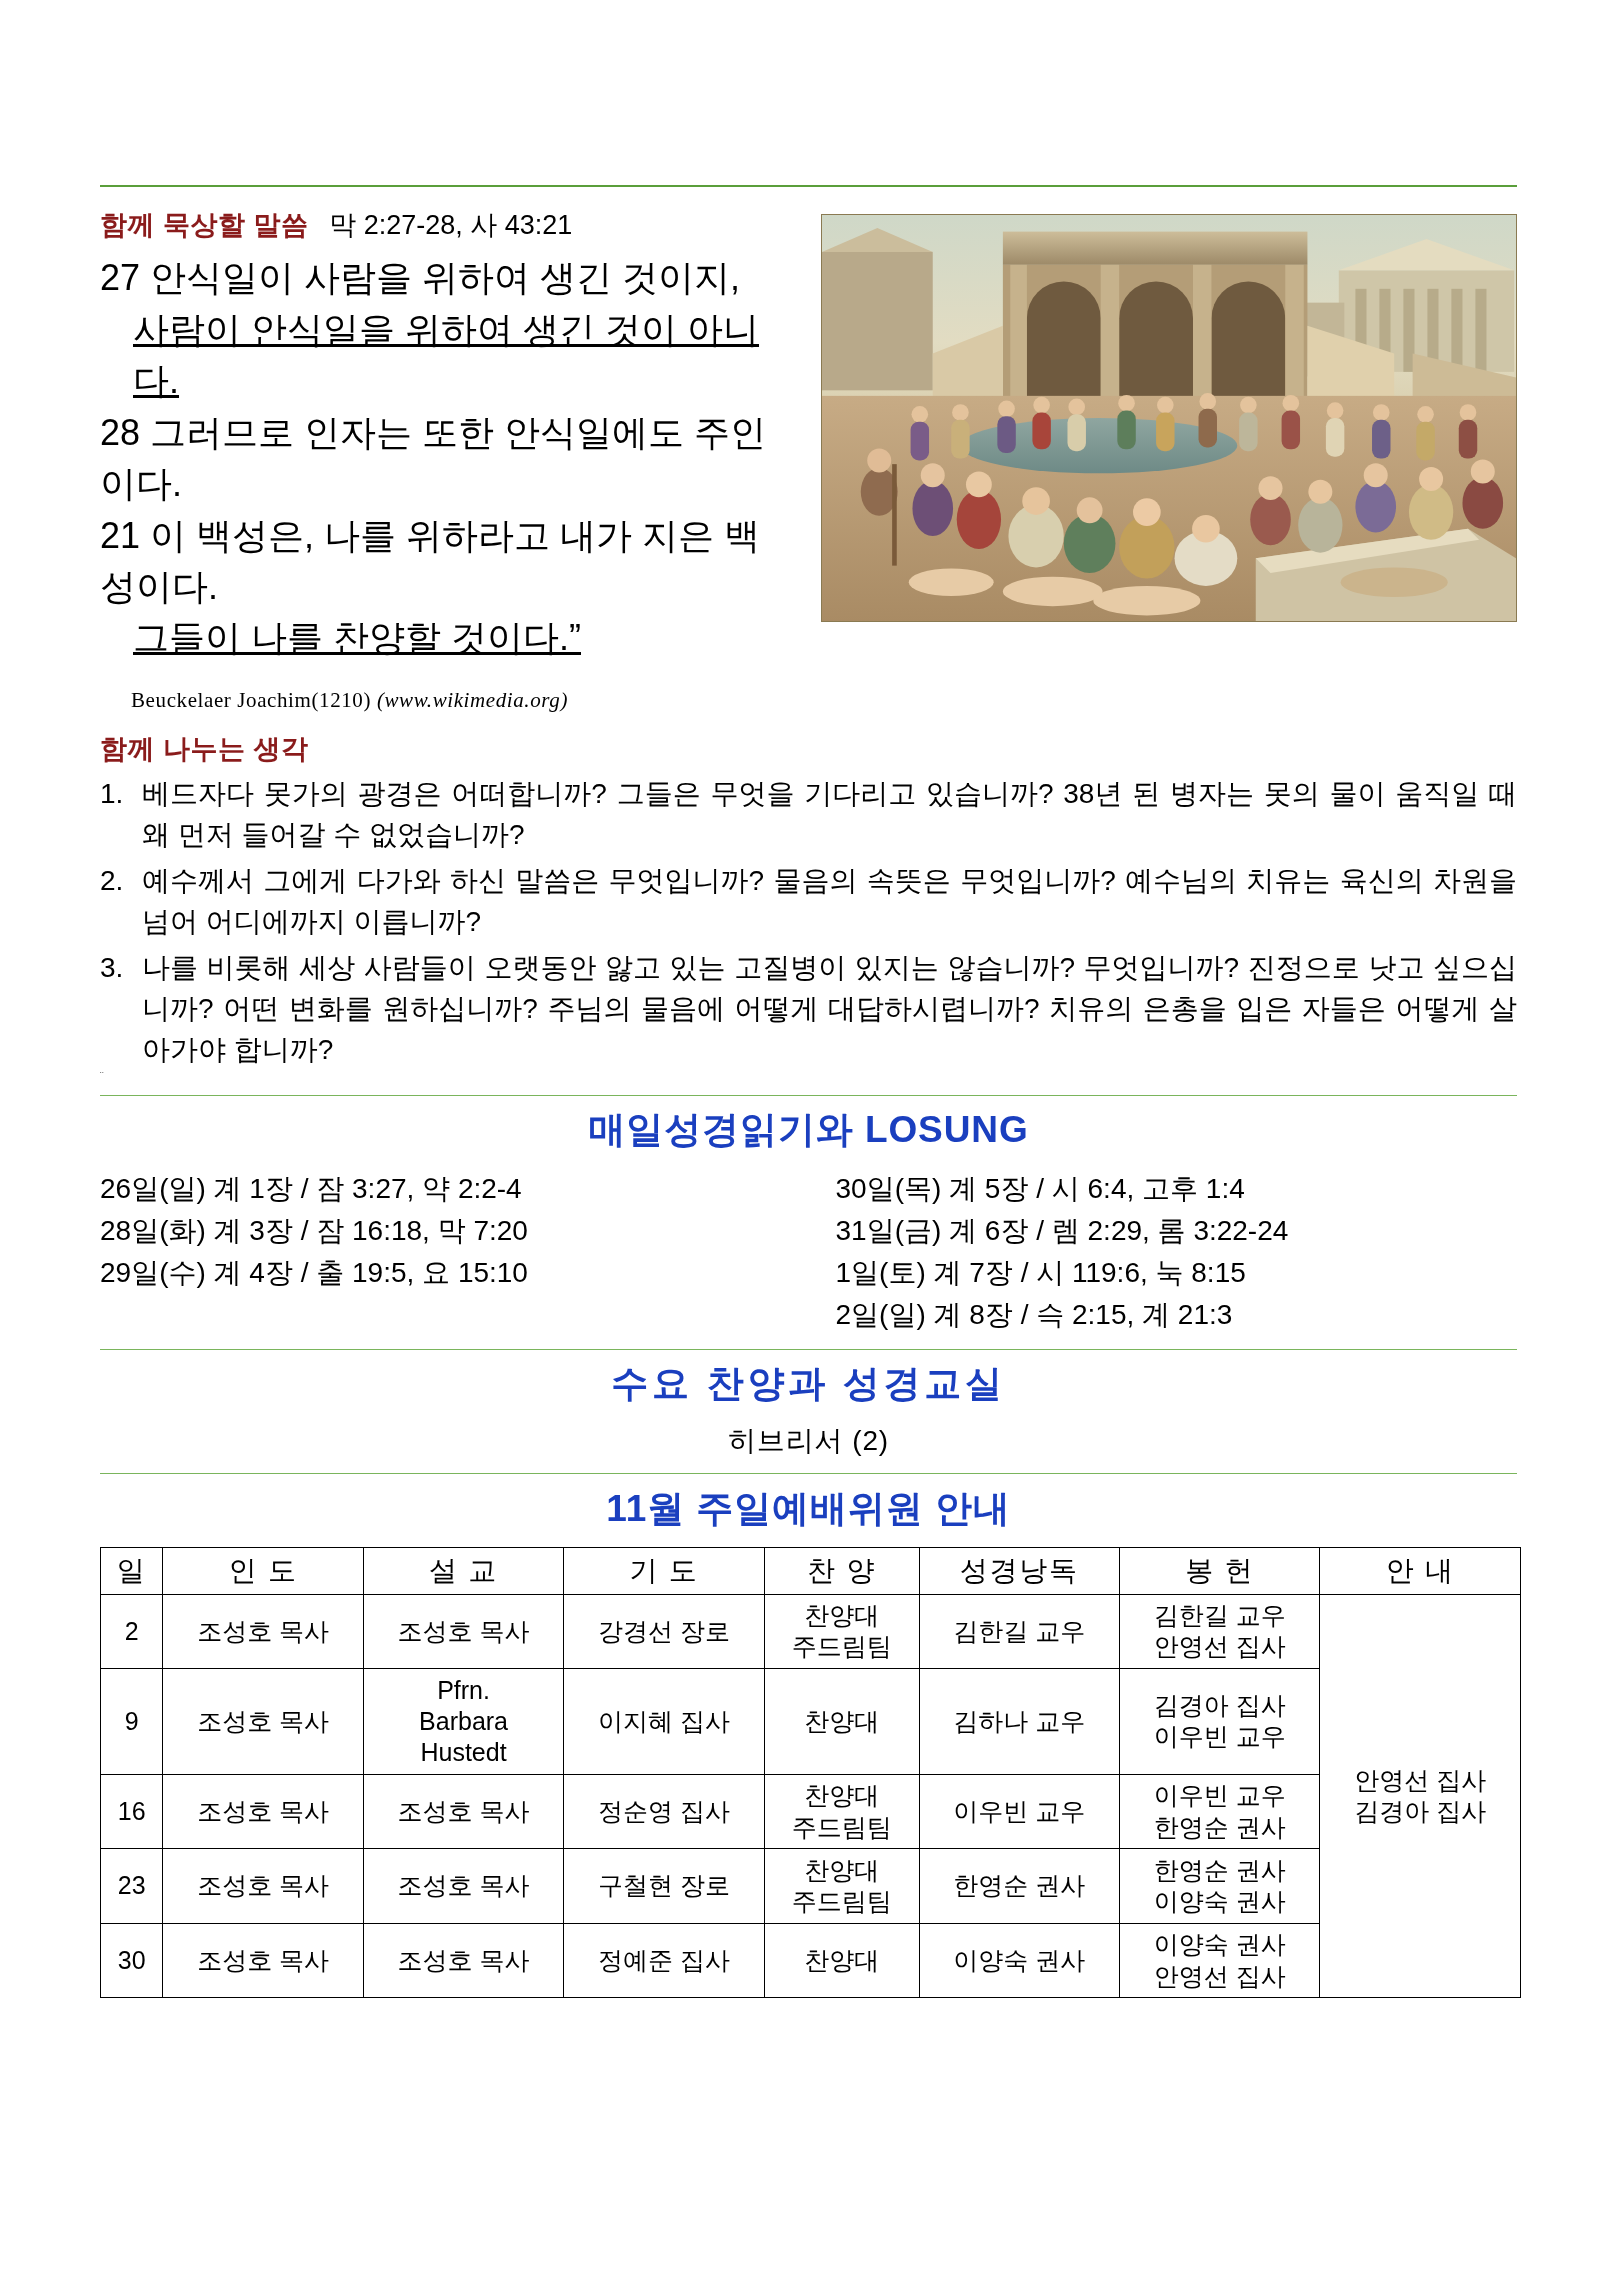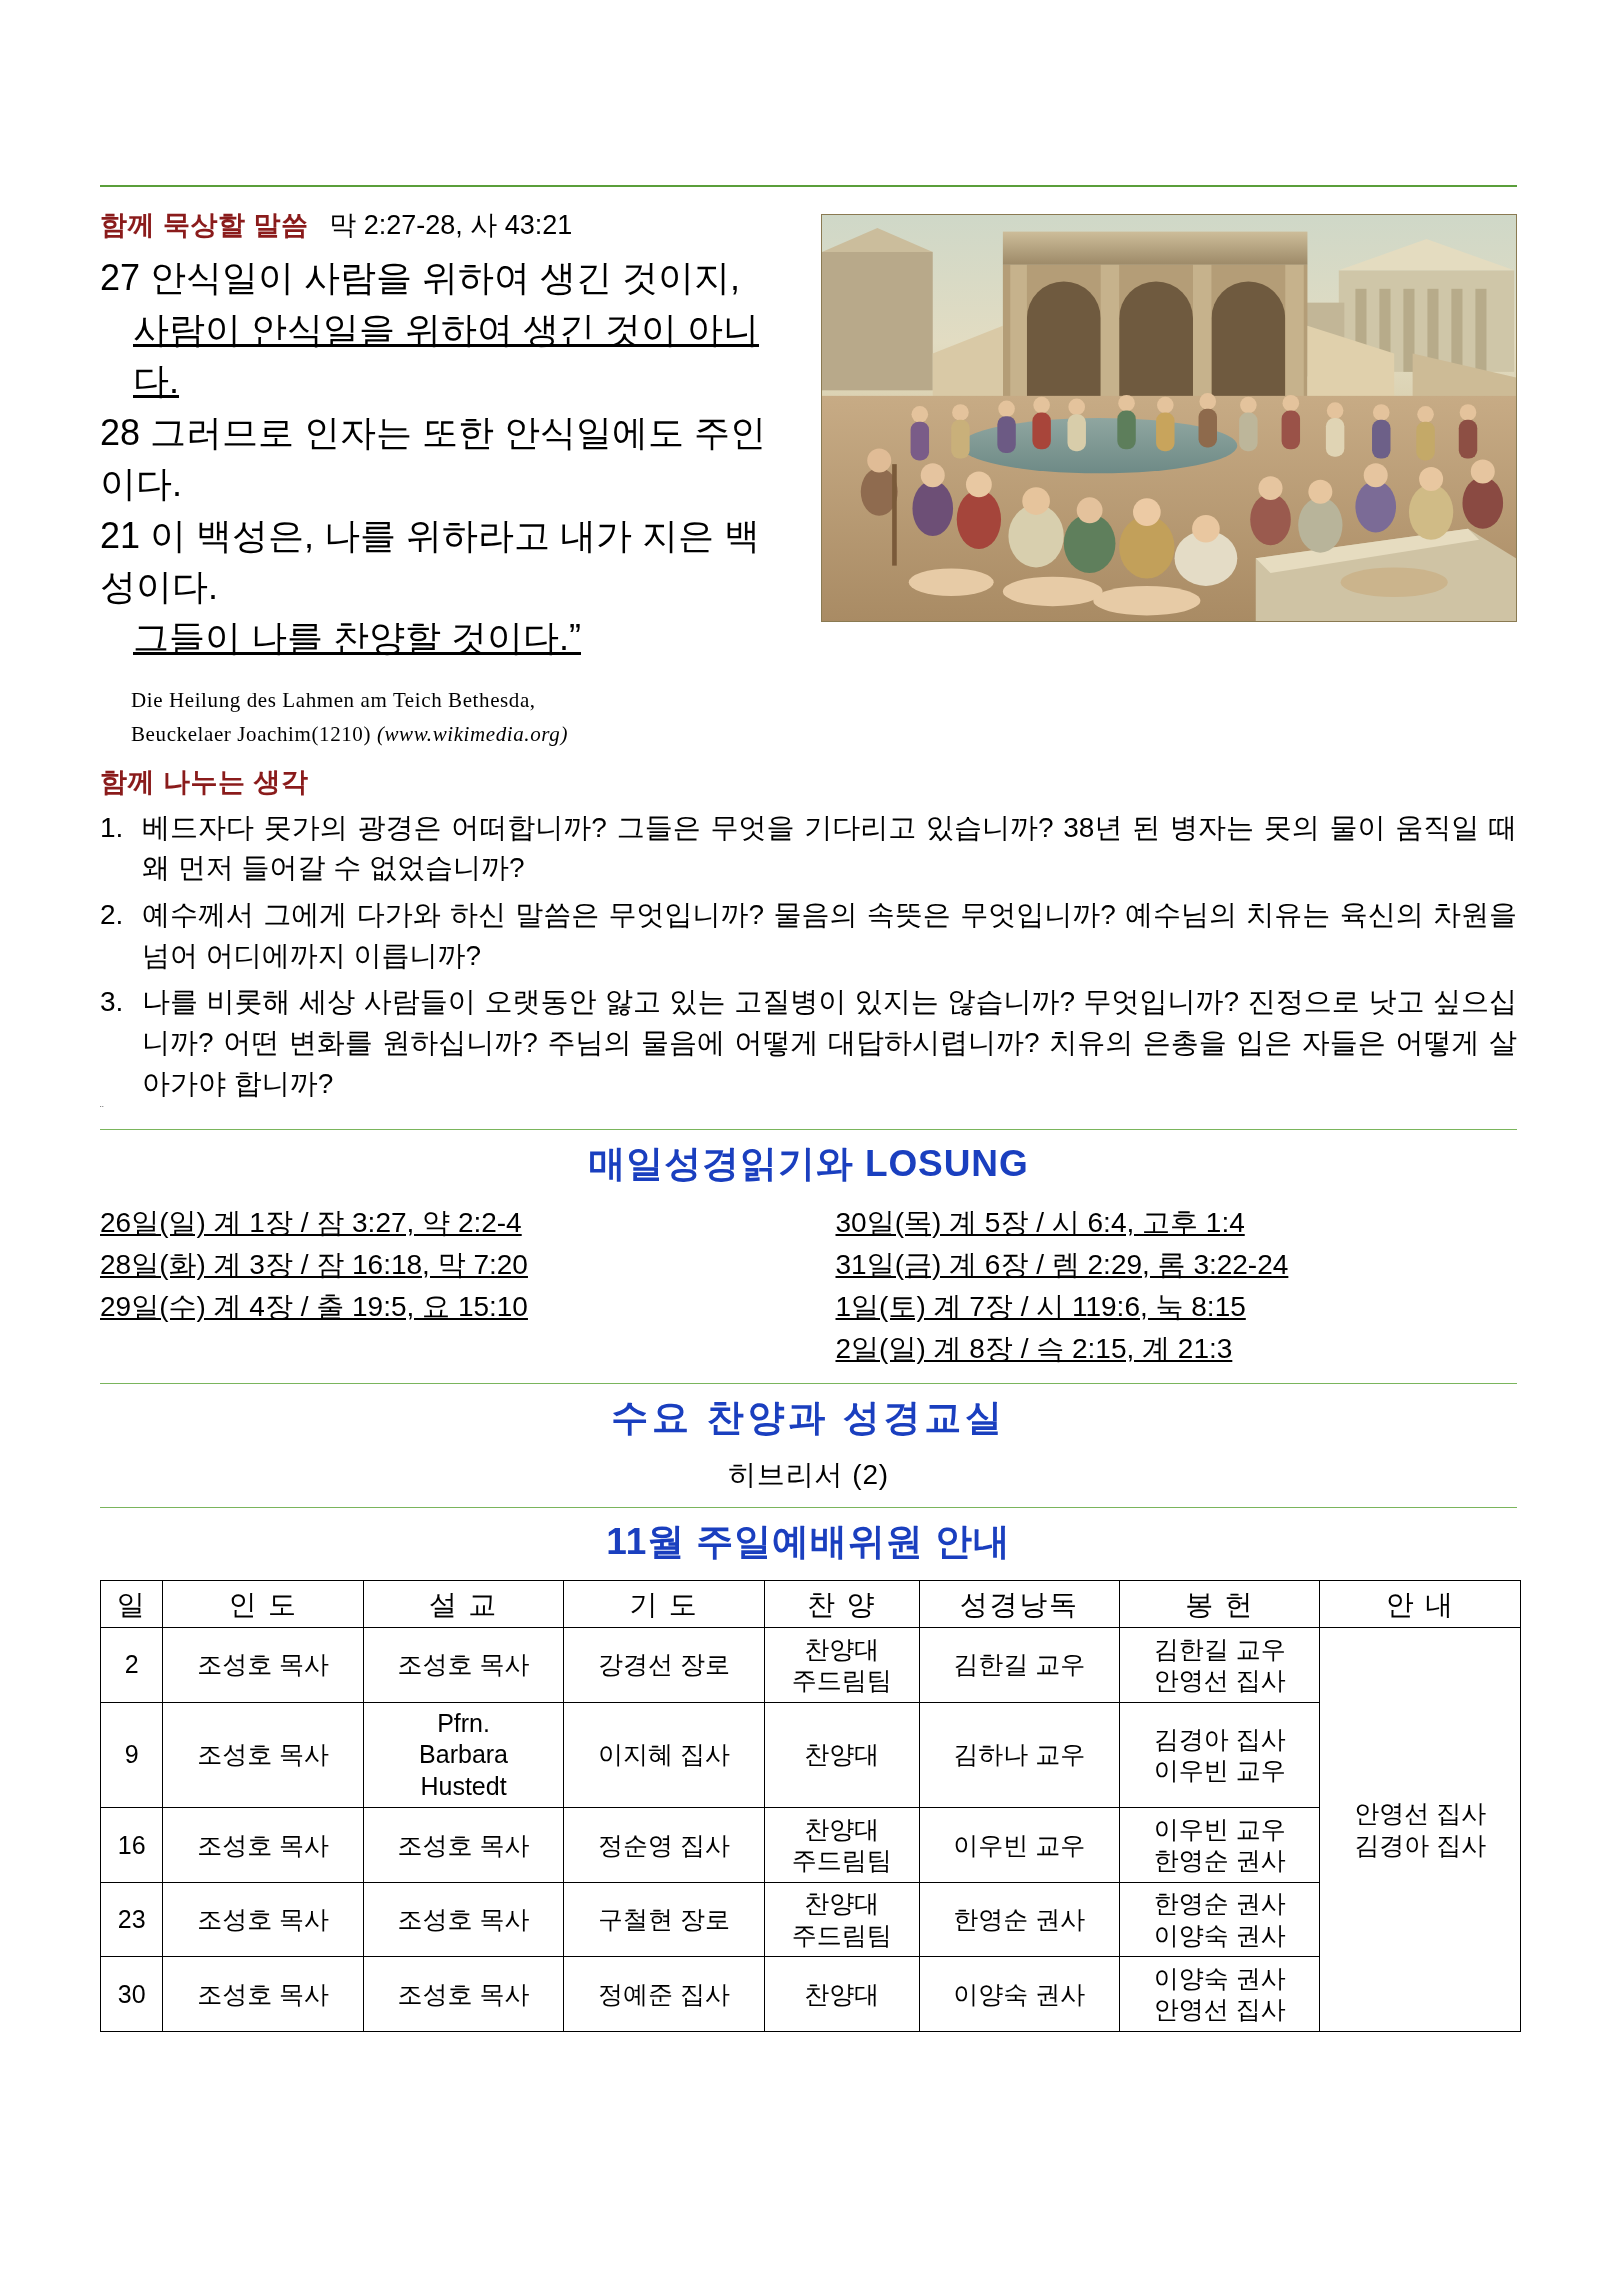--- a/index.html
+++ b/index.html
@@ -114,21 +114,20 @@
     margin:3.7px 0 11px 0;
     letter-spacing:0.9px;
   }
 
   
   .plan {
     display:flex;
     font-size:28px;
     line-height:1.5;
     margin-bottom:5.5px;
-    text-decoration:underline;
   }
   .plan .col { flex:1; }
   .plan .col.right { padding-left:54px; }
   .plan .row { white-space:nowrap; }
 
   
   table.duty {
     border-collapse:collapse;
     margin:3.7px auto 0 auto;
     width:1421px;
@@ -179,21 +178,20 @@
       </span>
 
       <span class="v">
         <span>21</span>
         <span>이 백성은, 나를 위하라고 내가 지은 백성이다.</span>
       </span>
       <span class="cont">그들이 나를 찬양할 것이다.”</span>
     </div>
 
     <div class="caption">
-      <div>Die Heilung des Lahmen am Teich Bethesda,</div>
       <div>
         <span>Beuckelaer Joachim(1210)</span>
         <span class="ital">(www.wikimedia.org)</span>
       </div>
     </div>
 
     <div class="artwork">
       <svg viewBox="0 0 752 440" preserveAspectRatio="none" aria-hidden="true">
         <defs>
           <linearGradient id="sky" x1="0" y1="0" x2="0" y2="1">

